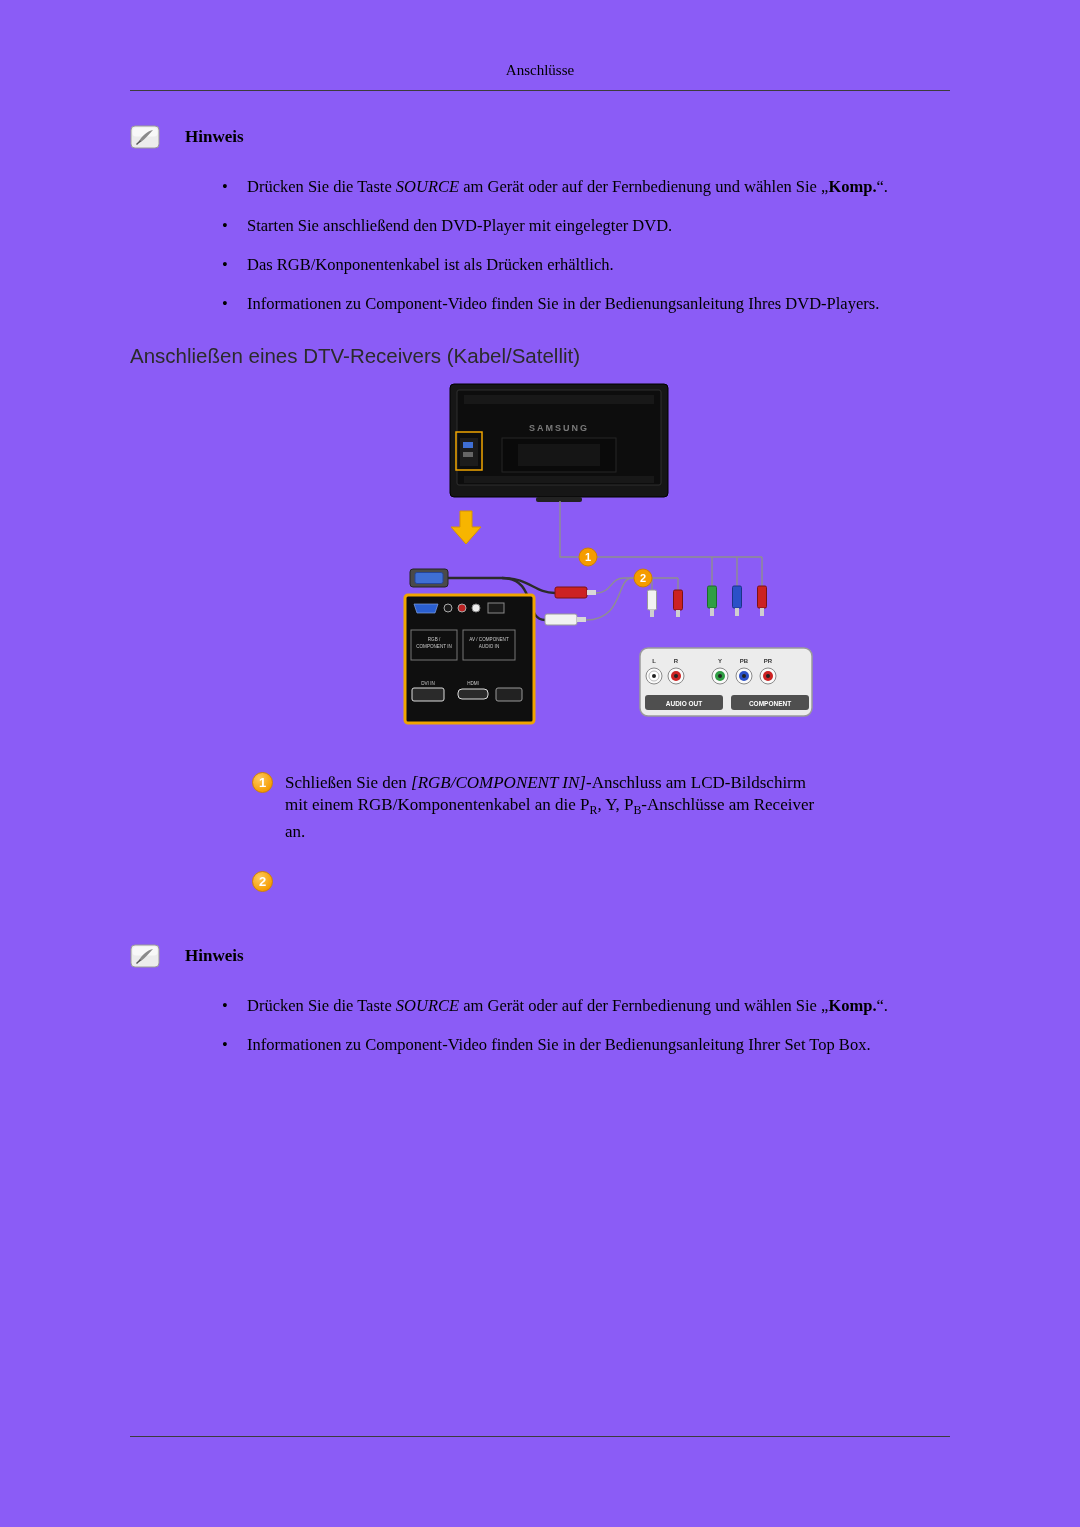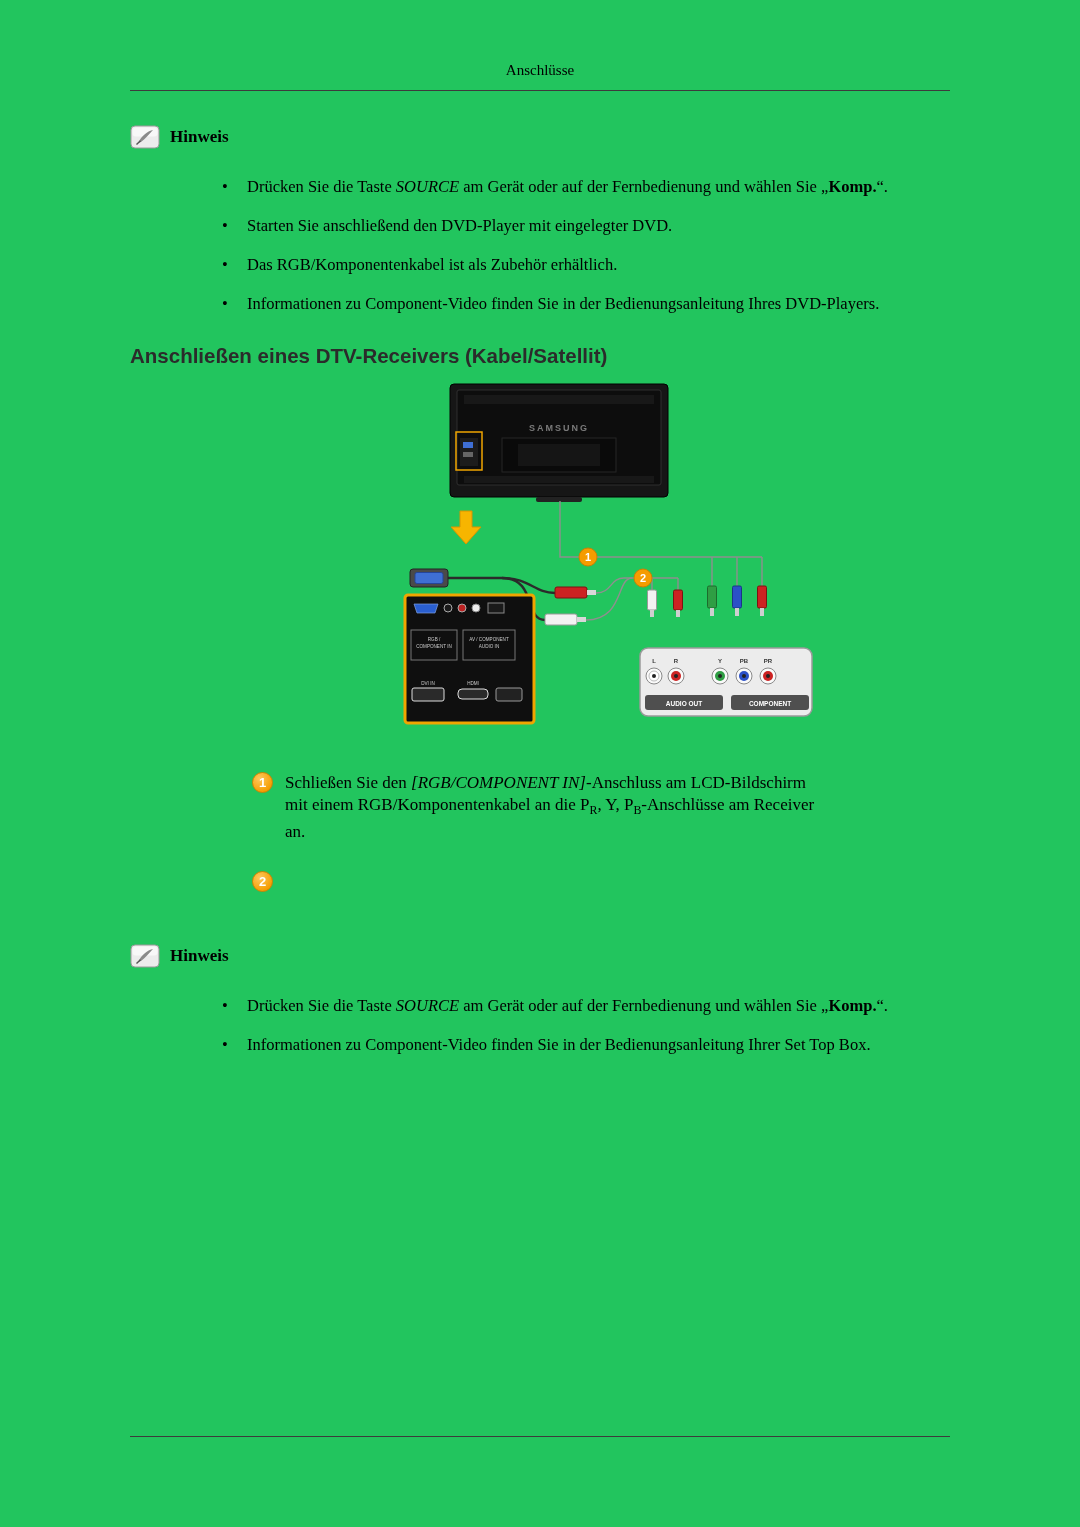--- a/index.html
+++ b/index.html
@@ -2,38 +2,38 @@
 <html style="--badge-orange: #f59c00; --panel-border: #f0a500; --arrow: #f7b500;"><head>
 <meta charset="utf-8">
 <style>
   :root{
     --badge-orange:#f59c00;
     --panel-border:#f0a500;
     --arrow:#f7b500;
   }
   html,body{margin:0;padding:0;background:#fff;}
   .page{
-    position:relative;width:1080px;height:1527px;background:#22c55e;overflow:hidden;
+    position:relative;width:1080px;height:1527px;background:#8b5cf6;overflow:hidden;
     font-family:"Liberation Serif",serif;color:#000;
   }
   .running-head{padding-top:62px;text-align:center;font-size:15px;}
   .rule{position:absolute;left:130px;right:130px;border-top:1px solid #3c3c3c;height:0;}
   .rule-top{top:90px;}
   .rule-bottom{top:1436px;}
   .content{margin:0 130px;}
-  .note-header{display:flex;align-items:center;gap:10px;margin-top:46px;}
+  .note-header{display:flex;align-items:center;gap:25px;margin-top:46px;}
   .note-header.second{margin-top:52px;}
   .note-icon{width:30px;height:24px;display:inline-block;line-height:0;}
   .note-title{font-weight:bold;font-size:17px;}
   .note-list{list-style:none;margin:28px 0 0 0;padding:0;}
   .note-item{display:flex;margin:0 0 19px 92px;font-size:16.5px;line-height:20px;white-space:nowrap;}
   .bullet{flex:0 0 25px;}
   .note-text sub,.step-text sub{font-size:70%;}
   .section-title{
-    margin:30px 0 11px 0;font-family:"Liberation Sans",sans-serif;font-weight:bold;
+    margin:30px 0 11px 0;font-family:"Liberation Sans",sans-serif;font-weight:normal;
     font-size:20.5px;color:#2b2b2b;
   }
   .diagram{margin:12px 0 0 272px;width:420px;height:352px;}
   .diagram text{font-family:"Liberation Sans",sans-serif;}
   .brand{font-size:9px;font-weight:bold;letter-spacing:2px;fill:#7a7a7a;}
   .tinyLabel{font-size:4.6px;fill:#c9c9c9;text-anchor:middle;}
   .portLabel{font-size:6px;fill:#333;text-anchor:middle;font-weight:bold;}
   .stripLabel{font-size:6.5px;fill:#fff;text-anchor:middle;font-weight:bold;}
   .badgeNum{font-size:11px;font-weight:bold;fill:#fff;text-anchor:middle;}
   .steps{margin-top:40px;}
@@ -72,21 +72,21 @@
       <li class="note-item">
         <span class="bullet">•</span>
         <span class="note-text"><span>Drücken Sie die Taste </span><i>SOURCE</i><span> am Gerät oder auf der Fernbedienung und wählen Sie „</span><b>Komp.</b><span>“.</span></span>
       </li>
       <li class="note-item">
         <span class="bullet">•</span>
         <span class="note-text"><span>Starten Sie anschließend den DVD-Player mit eingelegter DVD.</span></span>
       </li>
       <li class="note-item">
         <span class="bullet">•</span>
-        <span class="note-text"><span>Das RGB/Komponentenkabel ist als Zubehör erhältlich.</span></span>
+        <span class="note-text"><span>Das RGB/Konponentenkabel ist als Drücken erhältlich.</span></span>
       </li>
       <li class="note-item">
         <span class="bullet">•</span>
         <span class="note-text"><span>Informationen zu Component-Video finden Sie in der Bedienungsanleitung Ihres DVD-Players.</span></span>
       </li>
     </ul>
 
     <h2 class="section-title">Anschließen eines DTV-Receivers (Kabel/Satellit)</h2>
 
     <div class="diagram">

